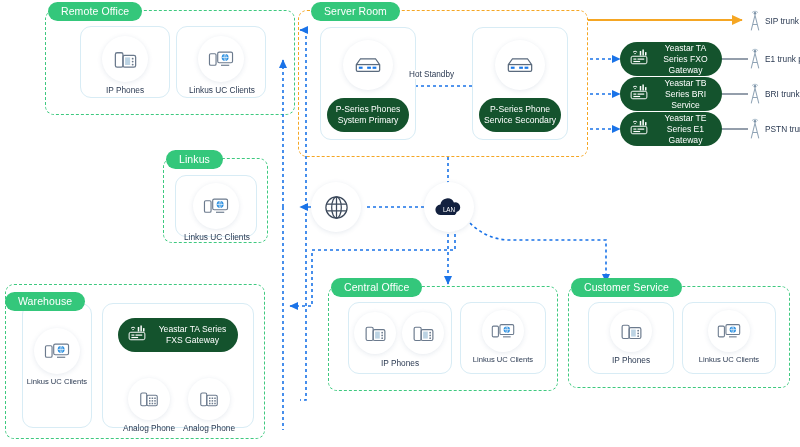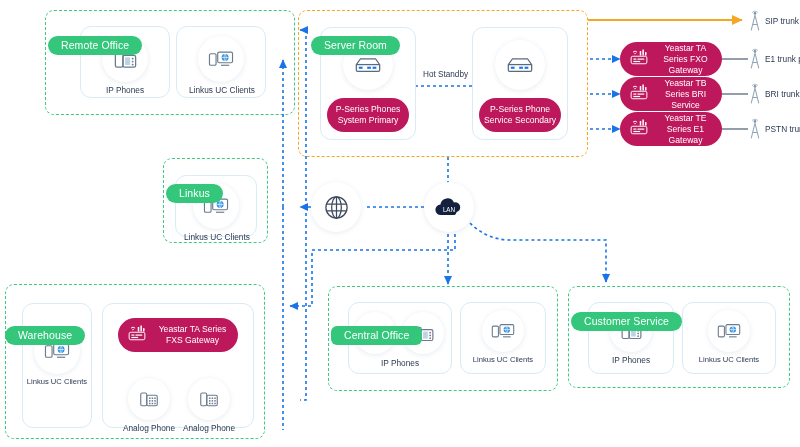--- a/index.html
+++ b/index.html
@@ -7,37 +7,37 @@
        font-family:"Liberation Sans","DejaVu Sans",sans-serif;
        color:#2b3a52;}
   #stage{position:absolute;left:0;top:0;width:800px;height:447px;}
 
   
   .group{position:absolute;border:1.4px dashed #3ec97f;border-radius:9px;box-sizing:border-box;}
   .group.green{border-color:#3ec97f;}
   .group.orange{border:1.4px dashed #f5a623;}
   .tag{position:absolute;height:19px;line-height:19px;padding:0 13px;
        background:#34c77b;color:#fff;border-radius:10px;font-size:10.5px;
-       white-space:nowrap;z-index:6;letter-spacing:.1px;margin-top:34px;}
+       white-space:nowrap;z-index:6;letter-spacing:.1px;}
 
   
   .card{position:absolute;background:#ffffff;border:1.3px solid #d8ecf5;
         border-radius:11px;box-sizing:border-box;z-index:4;}
 
   
   .node{position:absolute;z-index:5;text-align:center;width:64px;}
   .node .disc{width:46px;height:46px;border-radius:50%;background:#fff;
         margin:0 auto;display:flex;align-items:center;justify-content:center;
         box-shadow:0 1px 5px rgba(60,90,130,.13);}
   .node .disc svg{display:block;}
   .node .lbl{font-size:8.3px;color:#2b3a52;margin-top:3px;line-height:10px;
         white-space:nowrap;}
 
   
-  .pill{position:absolute;background:#be185d;color:#fff;border-radius:17px;
+  .pill{position:absolute;background:#14532d;color:#fff;border-radius:17px;
         display:flex;align-items:center;box-sizing:border-box;z-index:5;}
   .pill .ptxt{font-size:8.6px;line-height:11px;text-align:center;flex:1;padding:0 4px;}
   .pill.center .ptxt{text-align:center;}
   .pill .picon{flex:0 0 auto;margin-left:9px;}
 
   
   .tower{position:absolute;z-index:5;display:flex;align-items:center;}
   .tower .ttxt{font-size:8.3px;line-height:10px;color:#2b3a52;margin-left:3px;white-space:nowrap;}
 
   
@@ -101,21 +101,21 @@
   <div class="group orange" style="left:298px;top:10px;width:290px;height:147px;"></div>
   <div class="tag" style="left:311px;top:2px;">Server Room</div>
 
   <div class="group green" style="left:163px;top:158px;width:105px;height:85px;"></div>
   <div class="tag" style="left:166px;top:150px;">Linkus</div>
 
   <div class="group green" style="left:5px;top:284px;width:260px;height:155px;"></div>
   <div class="tag" style="left:5px;top:292px;">Warehouse</div>
 
   <div class="group green" style="left:328px;top:286px;width:230px;height:105px;"></div>
-  <div class="tag" style="left:331px;top:292px;border-radius:6px;">Central Office</div>
+  <div class="tag" style="left:331px;top:278px;">Central Office</div>
 
   <div class="group green" style="left:568px;top:286px;width:222px;height:102px;"></div>
   <div class="tag" style="left:571px;top:278px;">Customer Service</div>
 
   <div class="card" style="left:80px;top:26px;width:90px;height:72px;"></div>
   <div class="card" style="left:176px;top:26px;width:90px;height:72px;"></div>
 
   <div class="card" style="left:320px;top:27px;width:96px;height:113px;"></div>
   <div class="card" style="left:472px;top:27px;width:96px;height:113px;"></div>
 
@@ -192,21 +192,21 @@
           <rect x="7" y="15" width="4.5" height="2.6" fill="#1a78e8"></rect>
           <rect x="17" y="15" width="4.5" height="2.6" fill="#1a78e8"></rect>
           <rect x="23.5" y="15" width="4.5" height="2.6" fill="#1a78e8"></rect>
         </svg>
     </div>
   </div>
   <div class="pill center" style="left:479px;top:98px;width:82px;height:34px;">
     <div class="ptxt">P-Series Phone Service Secondary</div>
   </div>
 
-  <div class="linklbl" style="left:421px;top:70px;text-align:center;">Hot Standby</div>
+  <div class="linklbl" style="left:407px;top:70px;text-align:center;">Hot Standby</div>
 
   <div class="pill" style="left:620px;top:42px;width:102px;height:34px;">
     <span class="picon">
       <svg width="20" height="18" viewBox="0 0 26 24">
           <g fill="none" stroke="#ffffff" stroke-width="1.3">
             <rect x="2.5" y="11" width="21" height="10" rx="2.2"></rect>
             <path d="M5 5.5a4 4 0 0 1 5.5 0"></path>
             <path d="M6.8 7.6a1.8 1.8 0 0 1 2 0"></path>
           </g>
           <rect x="14" y="4" width="2" height="6" fill="#fff"></rect>

